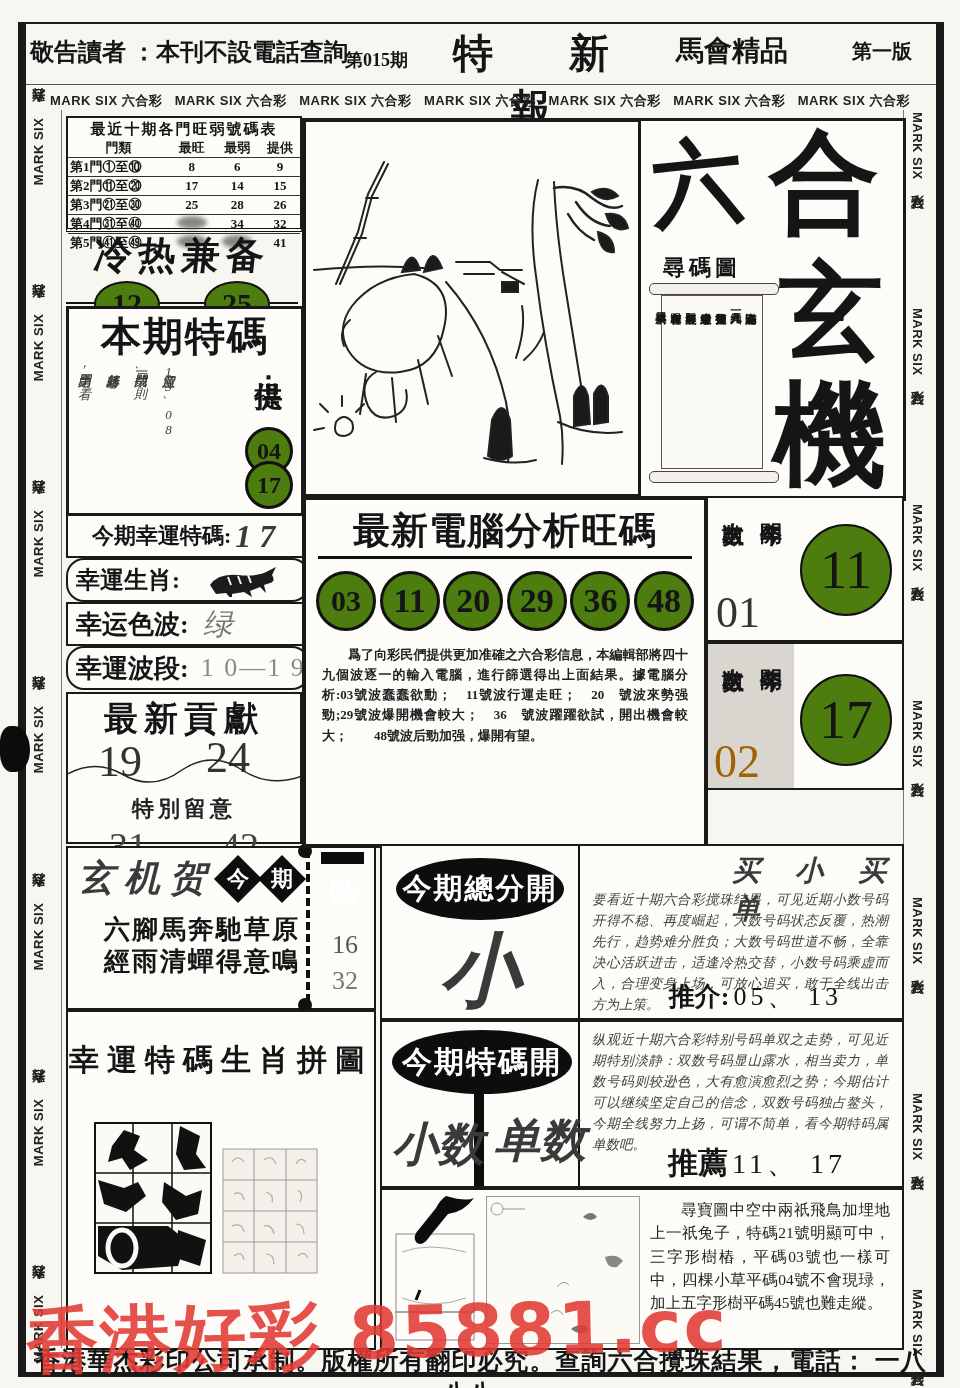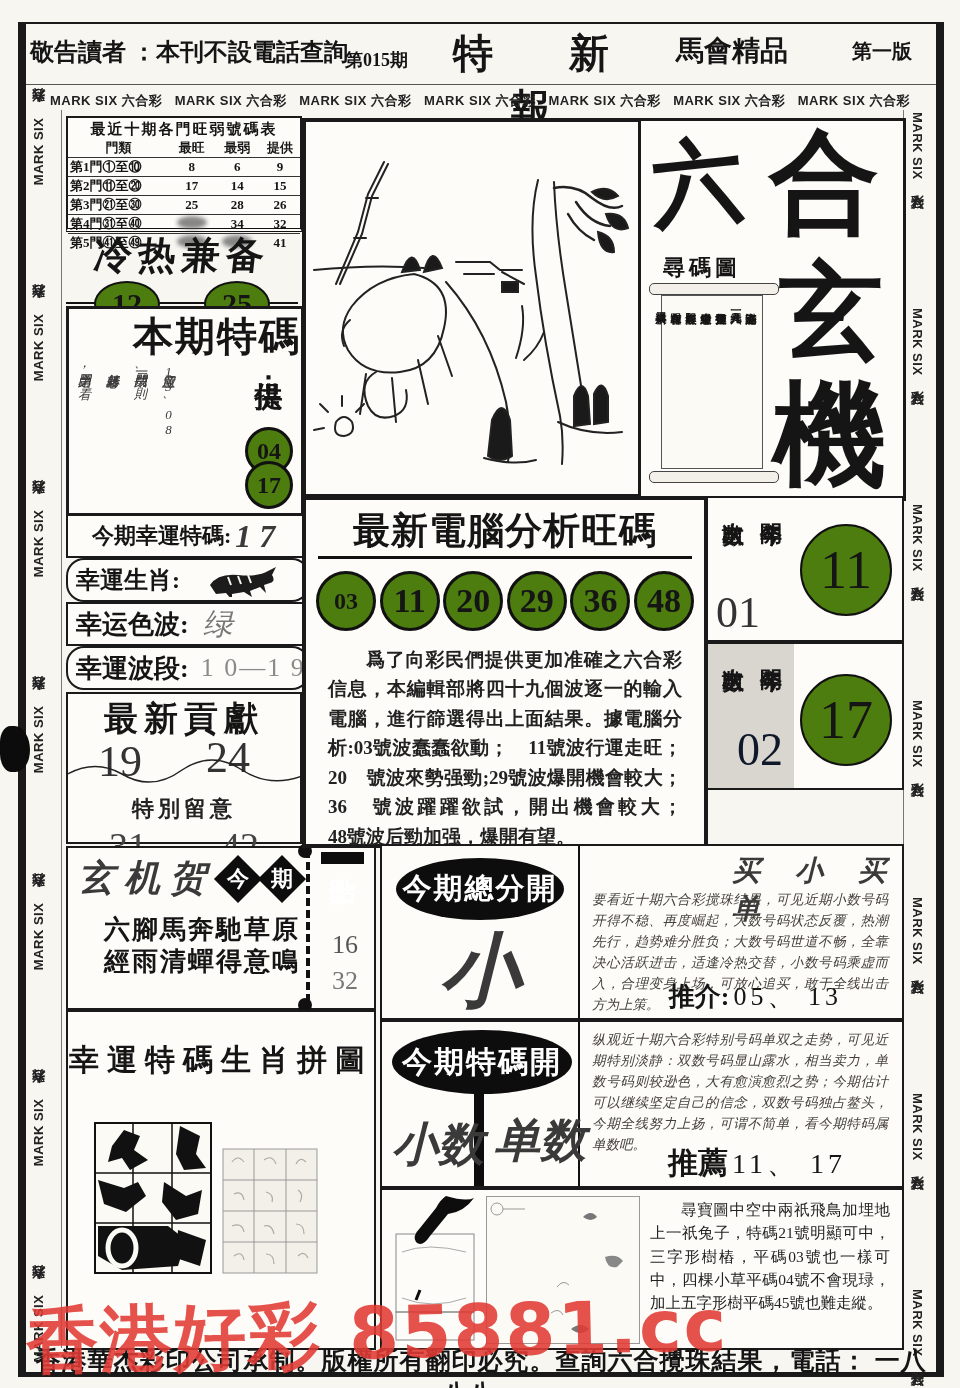--- a/index.html
+++ b/index.html
@@ -128,21 +128,21 @@
       </table>
   </div>
 
   <div class="abs" style="left:66px;top:230px;width:232px;height:72px;border-bottom:2px solid #111;text-align:center;">
     <div class="cal" style="font-size:38px;letter-spacing:6px;transform:skewX(-6deg);">冷热兼备</div>
     <span class="circle" style="width:62px;height:42px;border-width:2px;font-size:30px;margin-right:40px;">12</span>
     <span class="circle" style="width:62px;height:42px;border-width:2px;font-size:30px;">25</span>
   </div>
 
   <div class="abs box thick" style="left:66px;top:306px;width:232px;height:204px;">
-    <div class="cal" style="font-size:40px;text-align:right;letter-spacing:2px;">本期特碼</div>
+    <div class="cal" style="font-size:40px;text-align:center;letter-spacing:2px;">本期特碼</div>
     <div class="vtext cal" style="position:absolute;right:14px;top:52px;font-size:28px;">提供：</div>
     <span class="circle" style="position:absolute;right:8px;top:118px;width:42px;height:42px;font-size:24px;">04</span>
     <span class="circle" style="position:absolute;right:8px;bottom:4px;width:42px;height:42px;font-size:24px;">17</span>
     <div style="position:absolute;left:6px;top:55px;height:140px;display:flex;flex-direction:row-reverse;gap:10px;">
       <div class="vtext hand" style="font-size:13px;">应留意13、08</div>
       <div class="vtext hand" style="font-size:13px;">二門成第一門、則</div>
       <div class="vtext hand" style="font-size:13px;">好心落转第</div>
       <div class="vtext hand" style="font-size:13px;">第三門之中，看</div>
     </div>
   </div>
@@ -270,42 +270,42 @@
         <span class="vtext cal" style="font-size:11px;">紅無即眷</span>
         <span class="vtext cal" style="font-size:11px;">有跟會相</span>
         <span class="vtext cal" style="font-size:11px;">糧斜泉二</span>
       </div>
     </div>
   </div>
 
   <div class="abs box xthick" style="left:302px;top:496px;width:398px;height:344px;">
     <div class="cal" style="margin:6px 12px 0;background:#fdfcf8;font-size:37px;letter-spacing:1px;text-align:center;border-bottom:3px solid #111;">最新電腦分析旺碼</div>
     <div style="display:flex;justify-content:space-between;padding:12px 10px 4px;">
-      <span class="circle" style="width:54px;height:54px;font-size:24px;">03</span>
+      <span class="circle" style="width:54px;height:54px;font-size:30px;">03</span>
       <span class="circle" style="width:54px;height:54px;font-size:34px;">11</span>
       <span class="circle" style="width:54px;height:54px;font-size:34px;">20</span>
       <span class="circle" style="width:54px;height:54px;font-size:34px;">29</span>
       <span class="circle" style="width:54px;height:54px;font-size:34px;">36</span>
       <span class="circle" style="width:54px;height:54px;font-size:34px;">48</span>
     </div>
-    <div style="padding:10px 22px;font-size:19px;line-height:1.55;text-align:justify;text-indent:2em;font-weight:700;color:#222;">爲了向彩民們提供更加准確之六合彩信息，本編輯部將四十九個波逐一的輸入電腦，進行篩選得出上面結果。據電腦分析:03號波蠢蠢欲動；　11號波行運走旺；　20　號波來勢强勁;29號波爆開機會較大；　36　號波躍躍欲試，開出機會較大；　　48號波后勁加强，爆開有望。</div>
+    <div style="padding:10px 16px;font-size:13px;line-height:1.55;text-align:justify;text-indent:2em;font-weight:700;color:#222;">爲了向彩民們提供更加准確之六合彩信息，本編輯部將四十九個波逐一的輸入電腦，進行篩選得出上面結果。據電腦分析:03號波蠢蠢欲動；　11號波行運走旺；　20　號波來勢强勁;29號波爆開機會較大；　36　號波躍躍欲試，開出機會較大；　　48號波后勁加强，爆開有望。</div>
   </div>
 
   <div class="abs box" style="left:706px;top:496px;width:194px;height:142px;">
     <span class="vtext" style="position:absolute;left:10px;top:8px;font-size:22px;font-weight:900;">出次數</span>
     <span class="vtext" style="position:absolute;left:48px;top:8px;font-size:22px;font-weight:900;">今年開</span>
     <span style="position:absolute;left:8px;bottom:2px;font-size:44px;color:#333;">01</span>
     <span class="circle" style="position:absolute;right:10px;top:26px;width:88px;height:88px;border-width:2px;font-size:54px;font-weight:400;">11</span>
   </div>
 
   <div class="abs box" style="left:706px;top:642px;width:194px;height:144px;">
     <div class="greyfill" style="position:absolute;left:0;top:0;width:86px;height:144px;"></div>
     <span class="vtext" style="position:absolute;left:10px;top:8px;font-size:22px;font-weight:900;">出次數</span>
     <span class="vtext" style="position:absolute;left:48px;top:8px;font-size:22px;font-weight:900;">今年開</span>
-    <span style="position:absolute;left:6px;bottom:12px;font-size:46px;color:#0f172a;margin-left:23px;">02</span>
+    <span style="position:absolute;left:6px;bottom:0px;font-size:46px;color:#a16207;">02</span>
     <span class="circle" style="position:absolute;right:10px;top:30px;width:88px;height:88px;border-width:2px;font-size:54px;font-weight:400;">17</span>
   </div>
 
   <div class="abs box" style="left:380px;top:844px;width:520px;height:172px;">
     <div style="position:absolute;left:196px;top:0;width:2px;height:172px;background:#111;"></div>
     <div class="oval" style="position:absolute;left:14px;top:12px;width:168px;height:62px;font-size:29px;letter-spacing:2px;">今期總分開</div>
     <div class="hand" style="position:absolute;left:58px;top:72px;font-size:80px;font-weight:700;">小</div>
     <div class="hand" style="position:absolute;left:350px;top:6px;font-size:28px;font-weight:700;letter-spacing:14px;">买 小 买 单</div>
     <div class="handpara" style="position:absolute;left:210px;top:44px;width:296px;font-size:13.5px;">要看近十期六合彩搅珠结果，可见近期小数号码开得不稳、再度崛起，大数号码状态反覆，热潮先行，趋势难分胜负；大数号码世道不畅，全靠决心活跃进击，适逢冷热交替，小数号码乘虚而入，合理变身上场，可放心追买，敢于全线出击方为上策。</div>
     <div style="position:absolute;right:60px;bottom:4px;">

